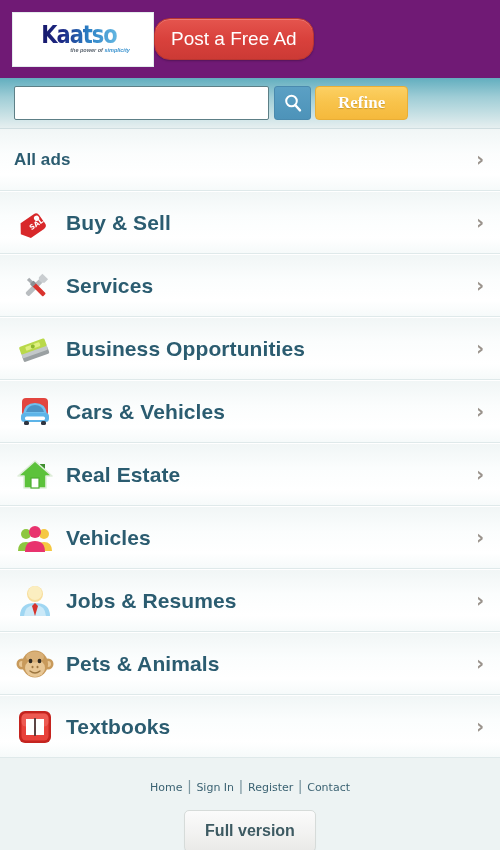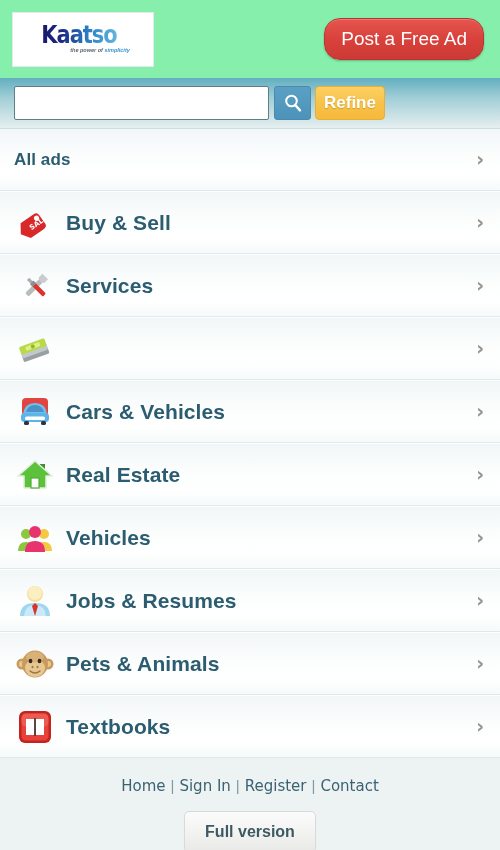--- a/index.html
+++ b/index.html
@@ -7,24 +7,23 @@
     width: 500px; height: 850px;
     font-family: "Liberation Sans", sans-serif;
     background: #eef3f4;
     overflow: hidden;
   }
   .page { width: 500px; height: 850px; position: relative; }
 
   
   .header {
     height: 78px;
-    background: #86efac;
+    background: #701a75;
     display: flex;
     align-items: center;
-    justify-content: space-between;
     padding: 0 16px 0 12px;
     position: relative;
   }
   .logo-box {
     width: 142px; height: 55px;
     background: #ffffff;
     border: 1px solid #e3eced;
     display: flex; flex-direction: column;
     align-items: center; justify-content: center;
     overflow: hidden;
@@ -96,30 +95,31 @@
     margin-left: 5px;
     background: linear-gradient(180deg,#5ba0c4 0%, #4d93b9 100%);
     border: 1px solid #4a8aae;
     border-radius: 3px;
     display: flex; align-items: center; justify-content: center;
     cursor: pointer;
   }
   .refine-btn {
     margin-left: 4px;
     height: 34px;
-    padding: 0 8px;
+    padding: 0 22px;
     background: linear-gradient(180deg,#fcd063 0%, #f8c34b 48%, #f5b93c 100%);
     border: 1px solid #e9ae36;
     border-radius: 4px;
     color: #ffffff;
     font-size: 17px;
     font-weight: bold;
     display: flex; align-items: center;
     text-shadow: 0 1px 1px rgba(150,110,20,.45);
     cursor: pointer;
+    font-family: Liberation Serif, serif;
   }
 
   
   .cat-list { background: #f4f8f8; }
   .cat-row {
     height: 63px;
     display: flex;
     align-items: center;
     padding-left: 14px;
     padding-right: 16px;
@@ -164,21 +164,21 @@
     padding-top: 19px;
   }
   .footer-links {
     font-size: 15px;
     color: #41626e;
   }
   .footer-links a {
     color: #3b6272;
     text-decoration: none;
     font-family: "DejaVu Sans", sans-serif;
-    font-size: 15px;
+    font-size: 11px;
   }
   .footer-links .sep { color: #7e99a2; padding: 0 5px; }
   .full-version-btn {
     margin: 16px auto 0;
     display: block;
     padding: 11px 20px;
     background: linear-gradient(180deg,#fbfbfb 0%, #f2f2f1 55%, #e9e9e7 100%);
     border: 1px solid #d6dbd9;
     border-radius: 5px;
     color: #3d5a62;
@@ -257,20 +257,21 @@
         <svg width="40" height="40" viewBox="0 0 40 40">
           <g transform="rotate(-20 20 22)">
             <rect x="6" y="22" width="27" height="7" rx="1.5" fill="#9aa0a2"></rect>
             <rect x="6" y="18" width="27" height="7" rx="1.5" fill="#c3c8c9"></rect>
             <rect x="6" y="13" width="27" height="8" rx="1.5" fill="#b9d94a"></rect>
             <rect x="12" y="15" width="15" height="4" rx="1" fill="#dff07f"></rect>
             <circle cx="19.5" cy="17" r="2" fill="#8cb82f"></circle>
           </g>
         </svg>
       </div>
+      <div class="cat-label">Business Opportunities</div>
       <div class="chev">›</div>
     </div>
 
     <div class="cat-row">
       <div class="cat-icon">
         <svg width="40" height="40" viewBox="0 0 40 40">
           <rect x="7" y="6" width="26" height="18" rx="4" fill="#e2453f"></rect>
           <path d="M8 22 q1.5 -11 12 -11 q10.5 0 12 11 z" fill="#6fc0ee"></path>
           <path d="M11 20 q2 -7 9 -7 q7 0 9 7 z" fill="#2f6ea4" opacity=".55"></path>
           <rect x="6" y="21" width="28" height="9" rx="3.5" fill="#5db4e8"></rect>

